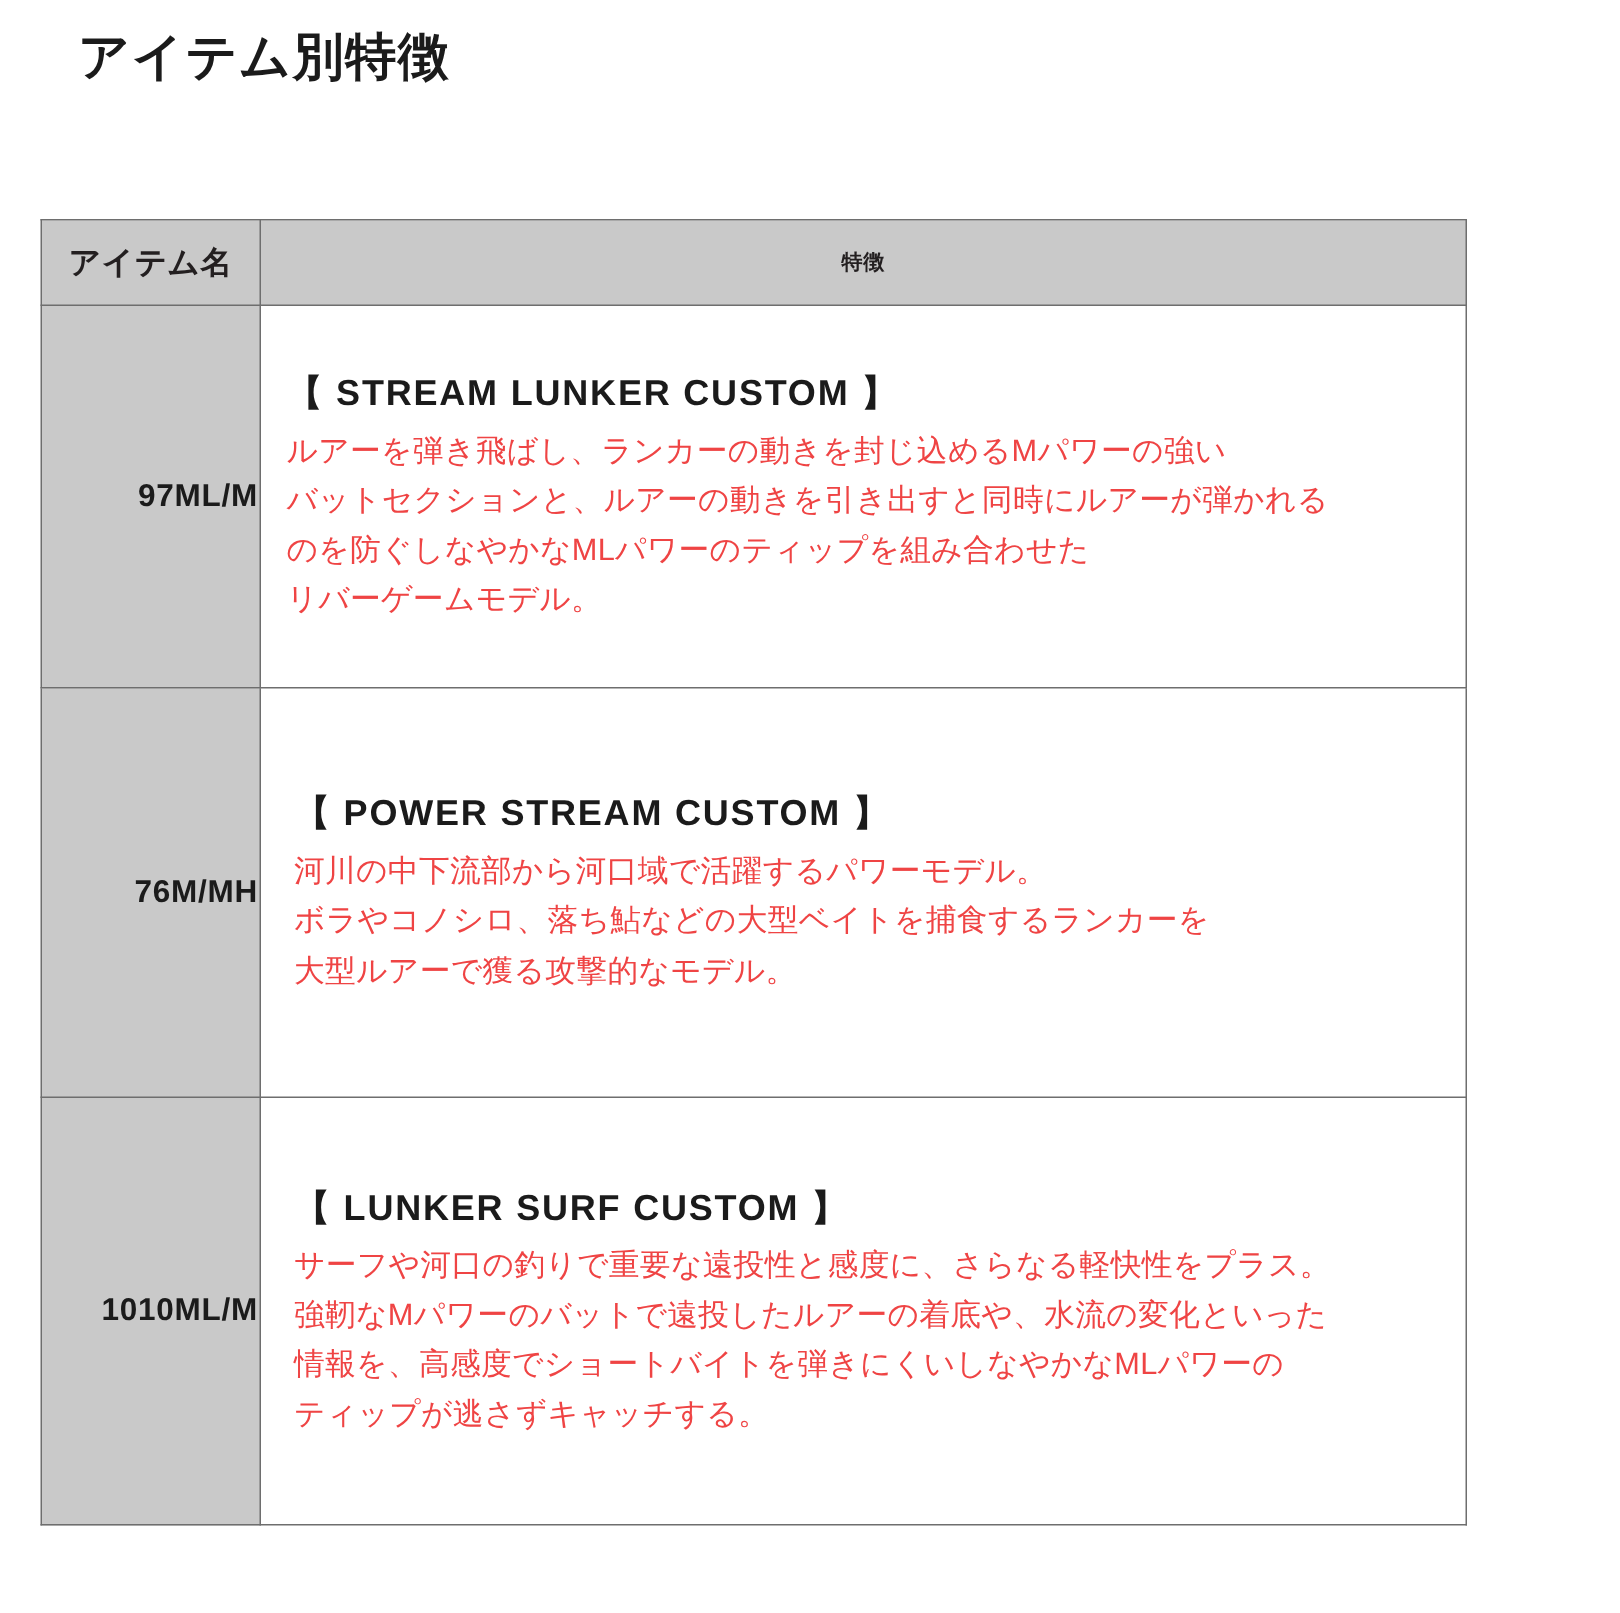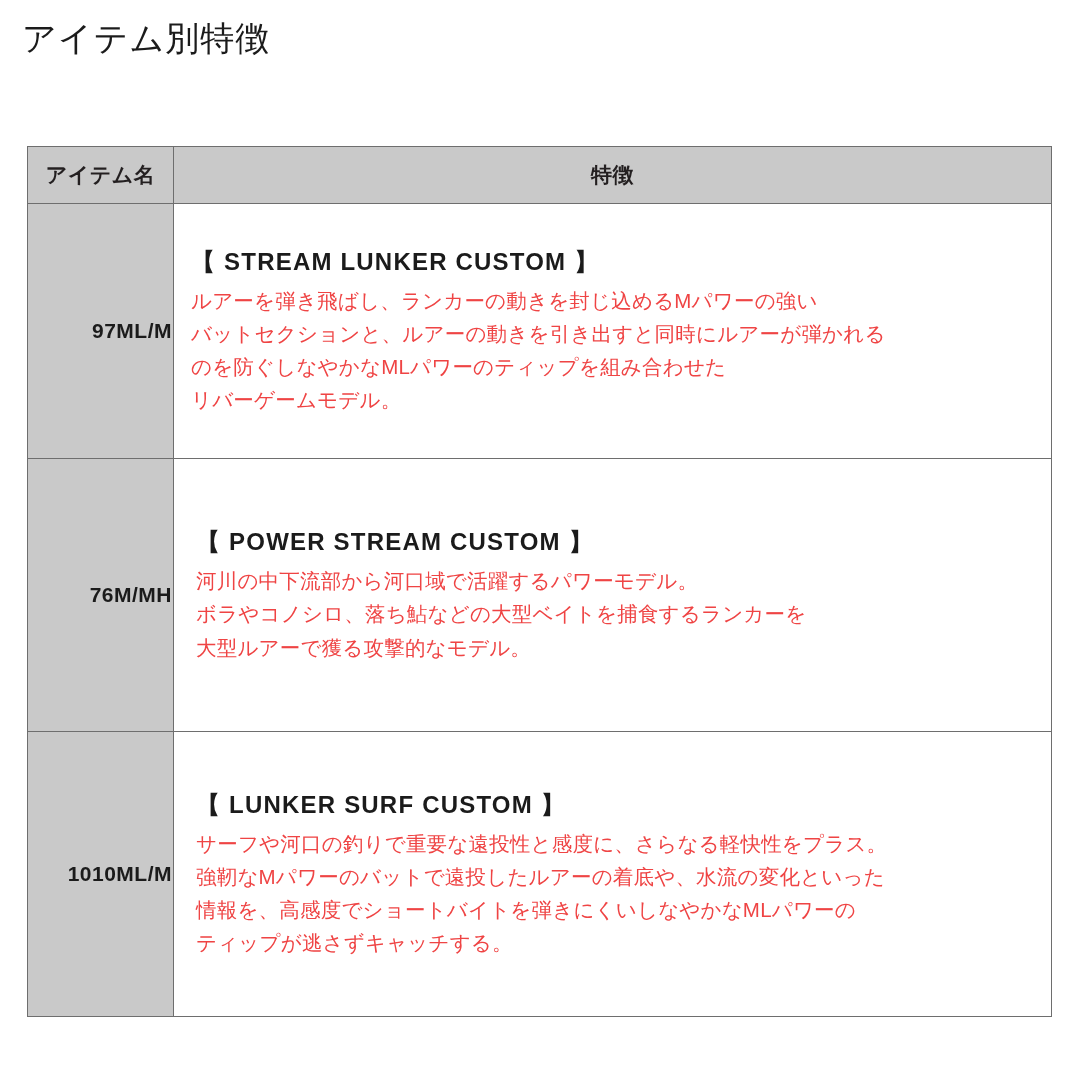--- a/index.html
+++ b/index.html
@@ -17,56 +17,56 @@
   }
   .page {
     position: absolute;
     left: 0; top: 0;
     width: 1080px;
     height: 1075px;
     background: #ffffff;
   }
   .page-title {
     position: absolute;
-    left: 22px;
+    left: 52px;
     top: 18px;
     font-size: 34px;
-    font-weight: normal;
+    font-weight: bold;
     letter-spacing: 1px;
     line-height: 1.2;
     color: #1b1b1b;
     text-align: center;
   }
   .table-wrap {
     position: absolute;
     left: 27px;
     top: 146px;
     width: 1029px;
   }
   table.spec {
     border-collapse: collapse;
-    width: 1025px;
+    width: 951px;
     table-layout: fixed;
   }
   table.spec th, table.spec td {
     border: 1px solid #6e6e6e;
     vertical-align: middle;
   }
   th.col-item {
     width: 146px;
     background: #c9c9c9;
     font-size: 21px;
     font-weight: bold;
     text-align: center;
     padding: 14px 0;
     letter-spacing: 0.5px;
   }
   th.col-feat {
     background: #c9c9c9;
-    font-size: 21px;
+    font-size: 14px;
     font-weight: bold;
     text-align: center;
     padding: 14px 0;
     letter-spacing: 0.5px;
   }
   td.item-name {
     background: #c9c9c9;
     text-align: right;
     font-size: 21px;
     font-weight: bold;

